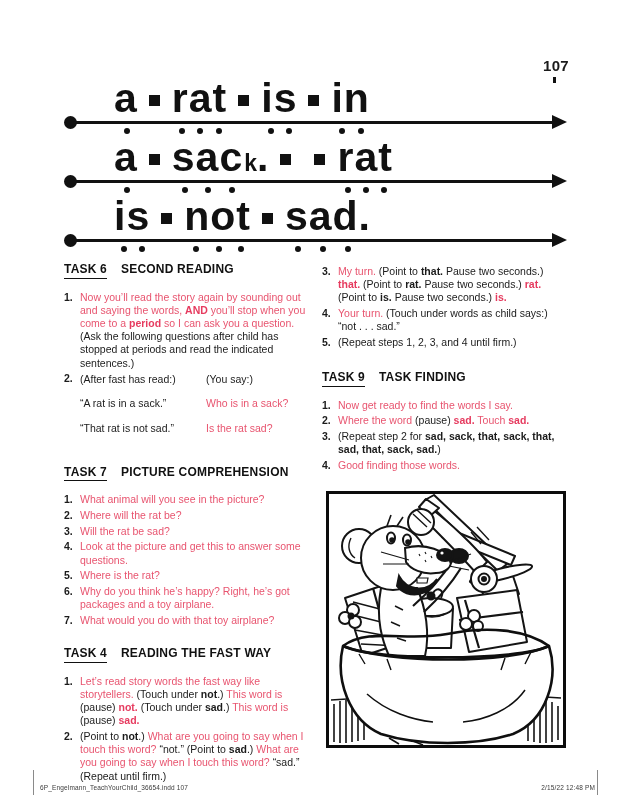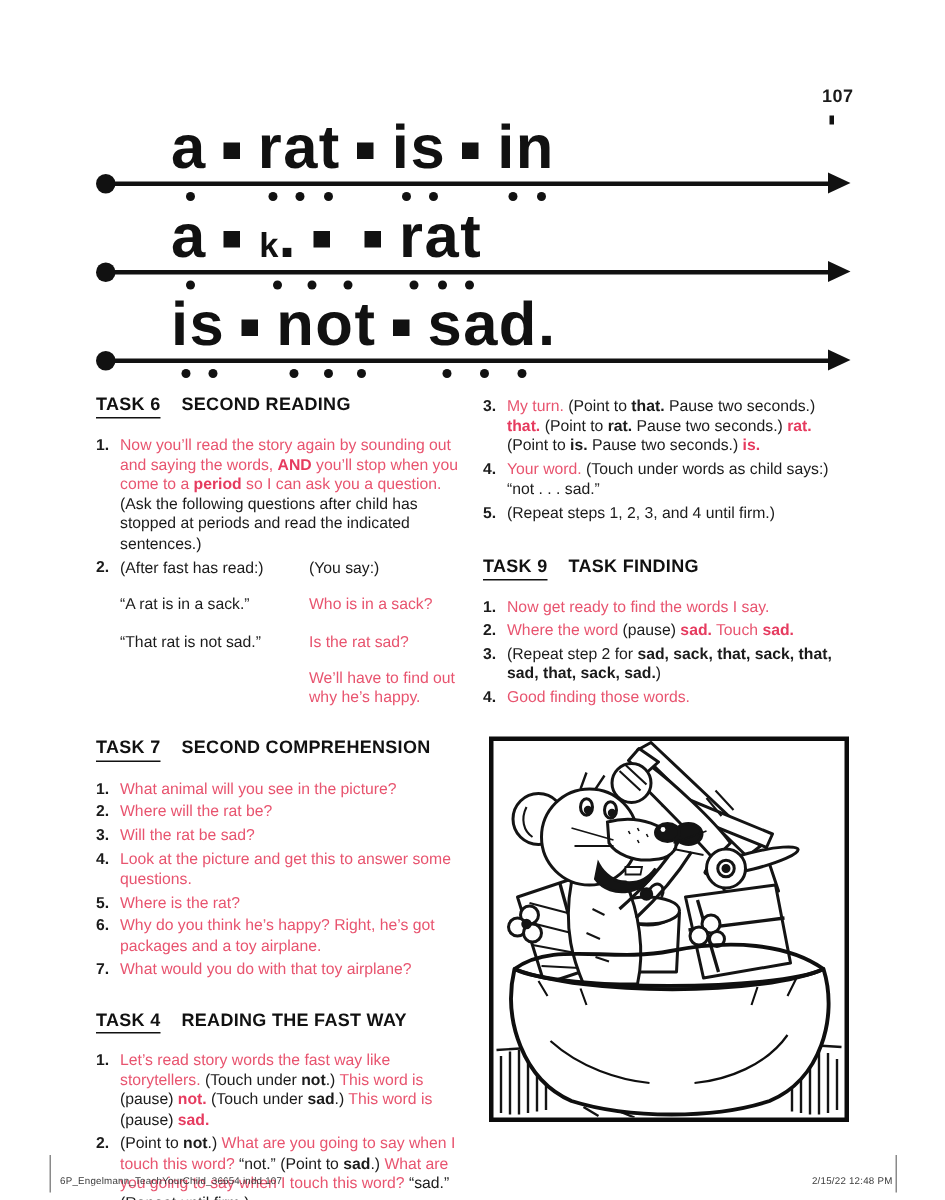--- a/index.html
+++ b/index.html
@@ -4,21 +4,21 @@
 <style>
   :root{
     --pink:#e8546f; --pinkb:#e63b5f; --ink:#1b1b1b;
   }
   html,body{margin:0;padding:0;background:#fff;}
   .page{
     position:relative; width:630px; height:800px; background:#ffffff;
     font-family:"Liberation Sans", sans-serif; color:var(--ink); overflow:hidden;
   }
   
-  .pageno{position:absolute; top:57px; right:61px; font-size:12px; font-weight:700; letter-spacing:.3px;}
+  .pageno{position:absolute; top:57px; right:61px; font-size:15px; font-weight:700; letter-spacing:.3px;}
   .folio-tick{position:absolute; top:77px; right:74px; width:3px; height:6px; background:#111;}
   
   .story{position:absolute; left:64px; top:77px; width:501px;}
   .story-line{position:relative; height:59px;}
   .rule{position:absolute; left:6px; right:12px; top:44px; height:2.5px; background:#111;}
   .ball{position:absolute; left:0; top:38.5px; width:13px; height:13px; border-radius:50%; background:#111;}
   .ahead{position:absolute; right:-2px; top:38px; width:0; height:0;
          border-left:15px solid #111; border-top:7px solid transparent; border-bottom:7px solid transparent;}
   .words{position:absolute; left:50px; top:0; display:flex; align-items:baseline;}
   .w{position:relative; display:flex; align-items:baseline;}
@@ -112,20 +112,21 @@
           <div class="w">
             <span class="base">a</span>
             <div class="dots" style="width: 24px;">
               <span class="dot"></span>
             </div>
           </div>
           <div class="sep">
             <span class="sq"></span>
           </div>
           <div class="w">
+            <span class="base">sac</span>
             <span class="small">k</span>
             <span class="per">.</span>
             <div class="dots" style="width: 71px;">
               <span class="dot"></span>
               <span class="dot"></span>
               <span class="dot"></span>
             </div>
           </div>
           <div class="sep">
             <span class="sq"></span>
@@ -198,30 +199,29 @@
               <span class="n">2.</span>
               <div class="b">
                 <div class="qa">
                   <div class="cell sk">(After fast has read:)</div>
                   <div class="cell sk">(You say:)</div>
                   <div class="cell sk">“A rat is in a sack.”</div>
                   <div class="cell sp">Who is in a sack?</div>
                   <div class="cell sk">“That rat is not sad.”</div>
                   <div class="cell sp">Is the rat sad?</div>
                   <div class="cell sk"></div>
-                  <div class="cell sp">We’ll have to find out why he’s happy.</div>
                 </div>
               </div>
             </div>
           </div>
       </div>
 
       <div class="task">
         <div class="task-heading">
-          <span class="task-num">TASK 7</span><span class="task-title">SECOND COMPREHENSION</span>
+          <span class="task-num">TASK 7</span><span class="task-title">PICTURE COMPREHENSION</span>
         </div>
         <div>
             <div class="item">
               <span class="n">1.</span>
               <div class="b"><span class="sp">What animal will you see in the picture?</span></div>
             </div>
             <div class="item">
               <span class="n">2.</span>
               <div class="b"><span class="sp">Where will the rat be?</span></div>
             </div>
@@ -267,21 +267,21 @@
     </div>
     <div class="col">
 
       <div class="cont">
           <div class="item">
             <span class="n">3.</span>
             <div class="b"><span class="sp">My turn. </span><span class="sk">(Point to </span><span class="skb">that.</span><span class="sk"> Pause two seconds.) </span><span class="spb">that. </span><span class="sk">(Point to </span><span class="skb">rat.</span><span class="sk"> Pause two seconds.) </span><span class="spb">rat. </span><span class="sk">(Point to </span><span class="skb">is.</span><span class="sk"> Pause two seconds.) </span><span class="spb">is.</span></div>
           </div>
           <div class="item">
             <span class="n">4.</span>
-            <div class="b"><span class="sp">Your word. </span><span class="sk">(Touch under words as child says:) “not . . . sad.”</span></div>
+            <div class="b"><span class="sp">Your turn. </span><span class="sk">(Touch under words as child says:) “not . . . sad.”</span></div>
           </div>
           <div class="item">
             <span class="n">5.</span>
             <div class="b"><span class="sk">(Repeat steps 1, 2, 3, and 4 until firm.)</span></div>
           </div>
         </div>
 
       <div class="task">
         <div class="task-heading">
           <span class="task-num">TASK 9</span><span class="task-title">TASK FINDING</span>

